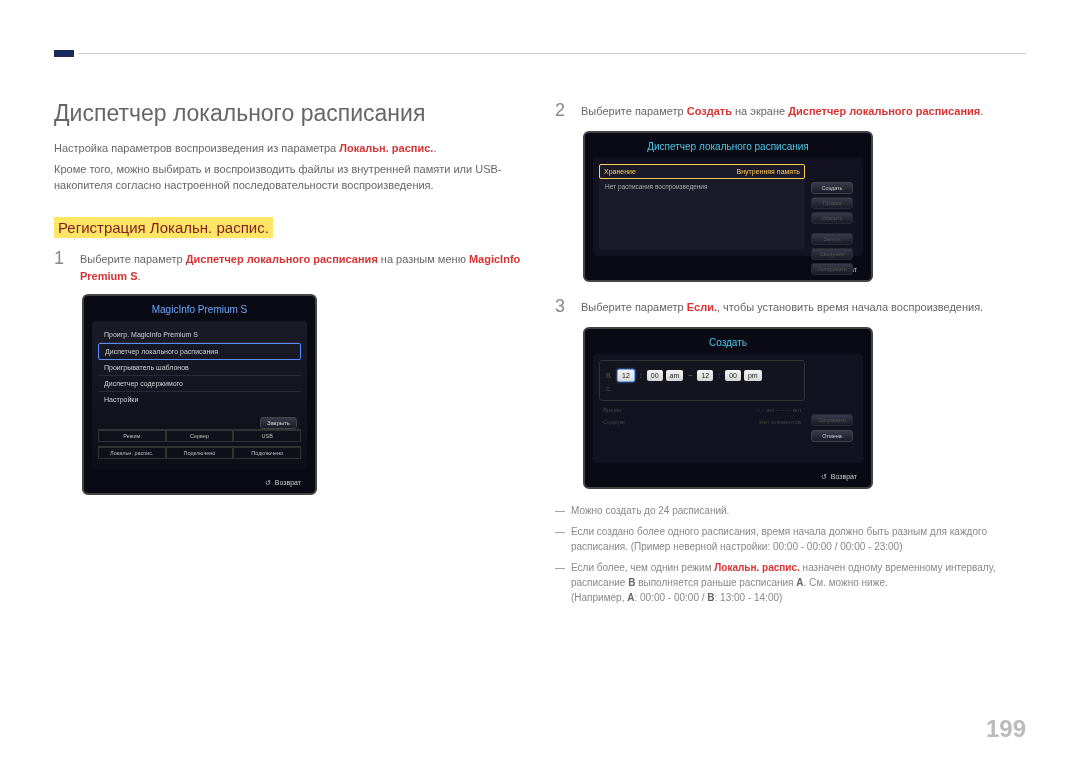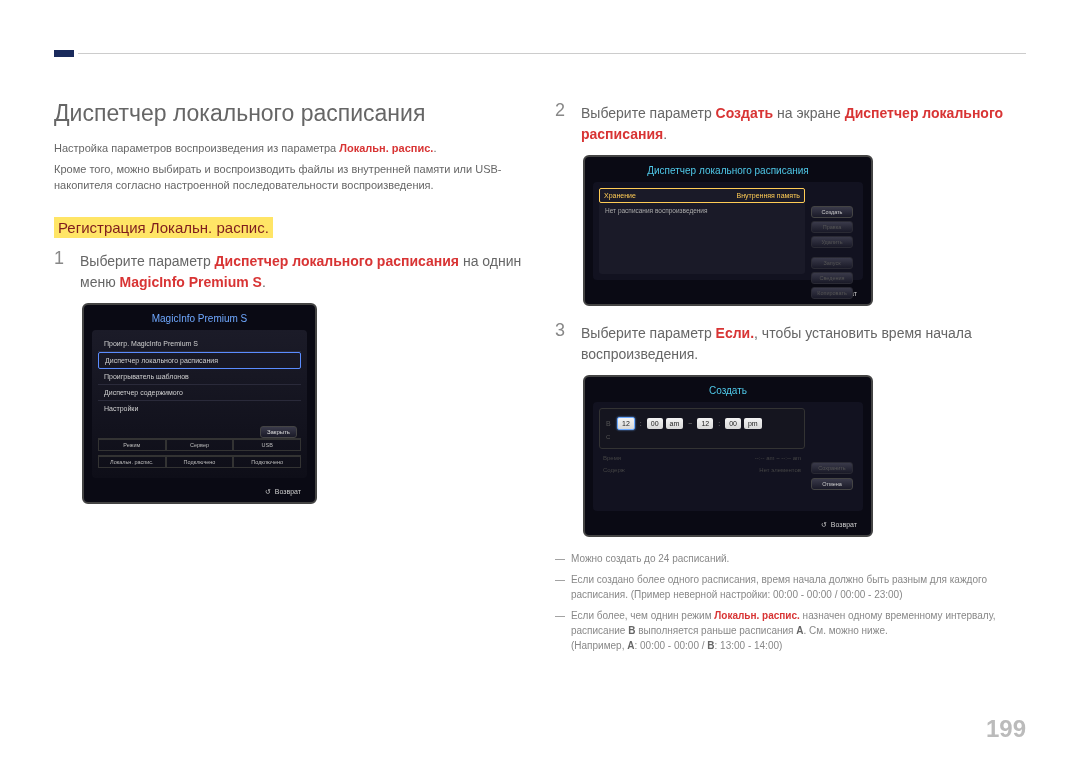--- a/index.html
+++ b/index.html
@@ -50,21 +50,21 @@
     font-size: 15px;
     color: #7f1d1d;
     background: #ffe566;
     display: inline-block;
     padding: 2px 4px;
     margin: 18px 0 10px;
     font-weight: normal;
   }
   .step-row { display: flex; gap: 12px; margin-bottom: 10px; }
   .step-num { font-size: 18px; color: #888; font-weight: normal; width: 14px; flex-shrink: 0; }
-  .step-text { font-size: 14px; color: #666; line-height: 1.5; padding-top: 3px; }
+  .step-text { font-size: 11px; color: #666; line-height: 1.5; padding-top: 3px; }
   .step-text .hl { color: #d83434; font-weight: bold; }
   .note-list { font-size: 10px; color: #888; line-height: 1.5; margin-top: 8px; }
   .note-item { display: flex; gap: 6px; margin-bottom: 6px; }
   .note-dash { flex-shrink: 0; }
   .note-body { }
   .note-body .hl { color: #d83434; font-weight: bold; }
   .note-body .b { font-weight: bold; color: #666; }
   .page-num {
     position: absolute;
     bottom: 20px;
@@ -218,21 +218,21 @@
     <p class="para">
       <span>Настройка параметров воспроизведения из параметра </span><span class="hl">Локальн. распис.</span><span>.</span>
     </p>
     <p class="para">Кроме того, можно выбирать и воспроизводить файлы из внутренней памяти или USB-накопителя согласно настроенной последовательности воспроизведения.</p>
 
     <div class="h2">Регистрация Локальн. распис.</div>
 
     <div class="step-row">
       <div class="step-num">1</div>
       <div class="step-text">
-        <span>Выберите параметр </span><span class="hl">Диспетчер локального расписания</span><span> на однин меню </span><span class="hl">MagicInfo Premium S</span><span>.</span>
+        <span>Выберите параметр </span><span class="hl">Диспетчер локального расписания</span><span> на разным меню </span><span class="hl">MagicInfo Premium S</span><span>.</span>
       </div>
     </div>
 
     
     <div class="mock">
       <div class="mock-title">MagicInfo Premium S</div>
       <div class="mock-body">
         <div class="menu-item">Проигр. MagicInfo Premium S</div>
         <div class="menu-item sel">Диспетчер локального расписания</div>
         <div class="menu-item">Проигрыватель шаблонов</div>

